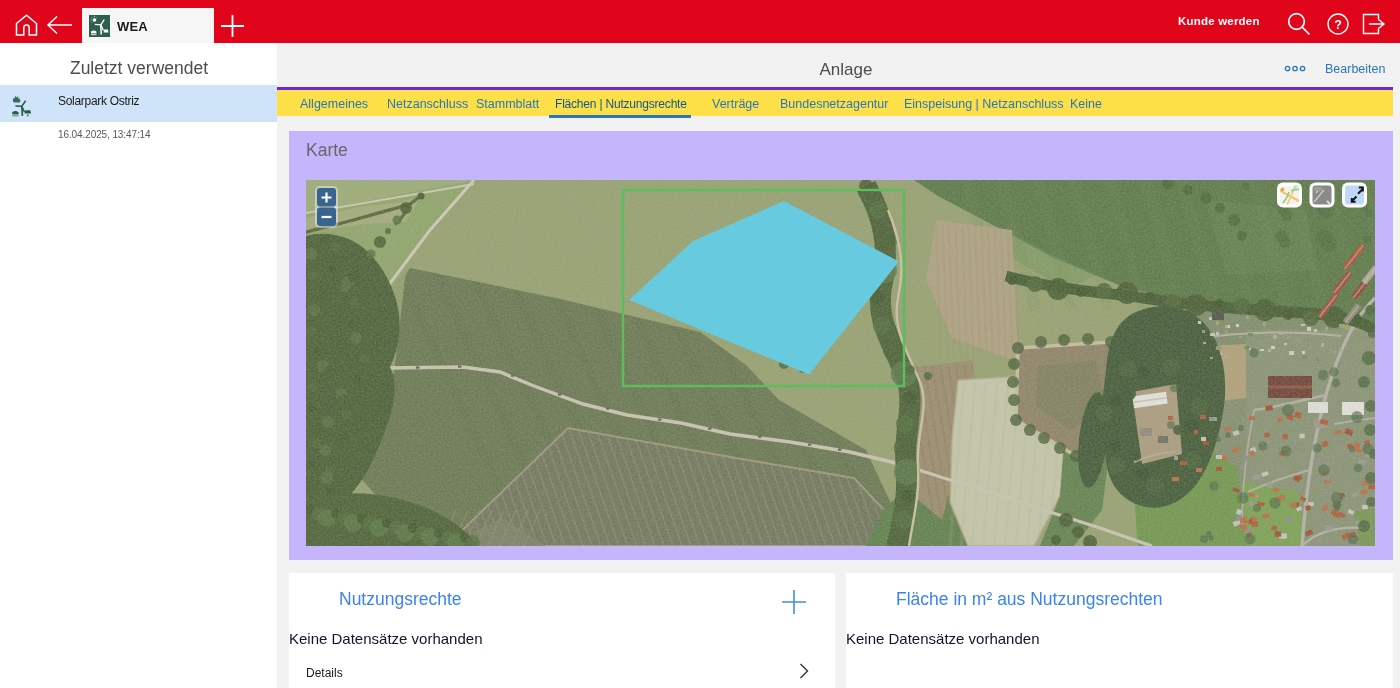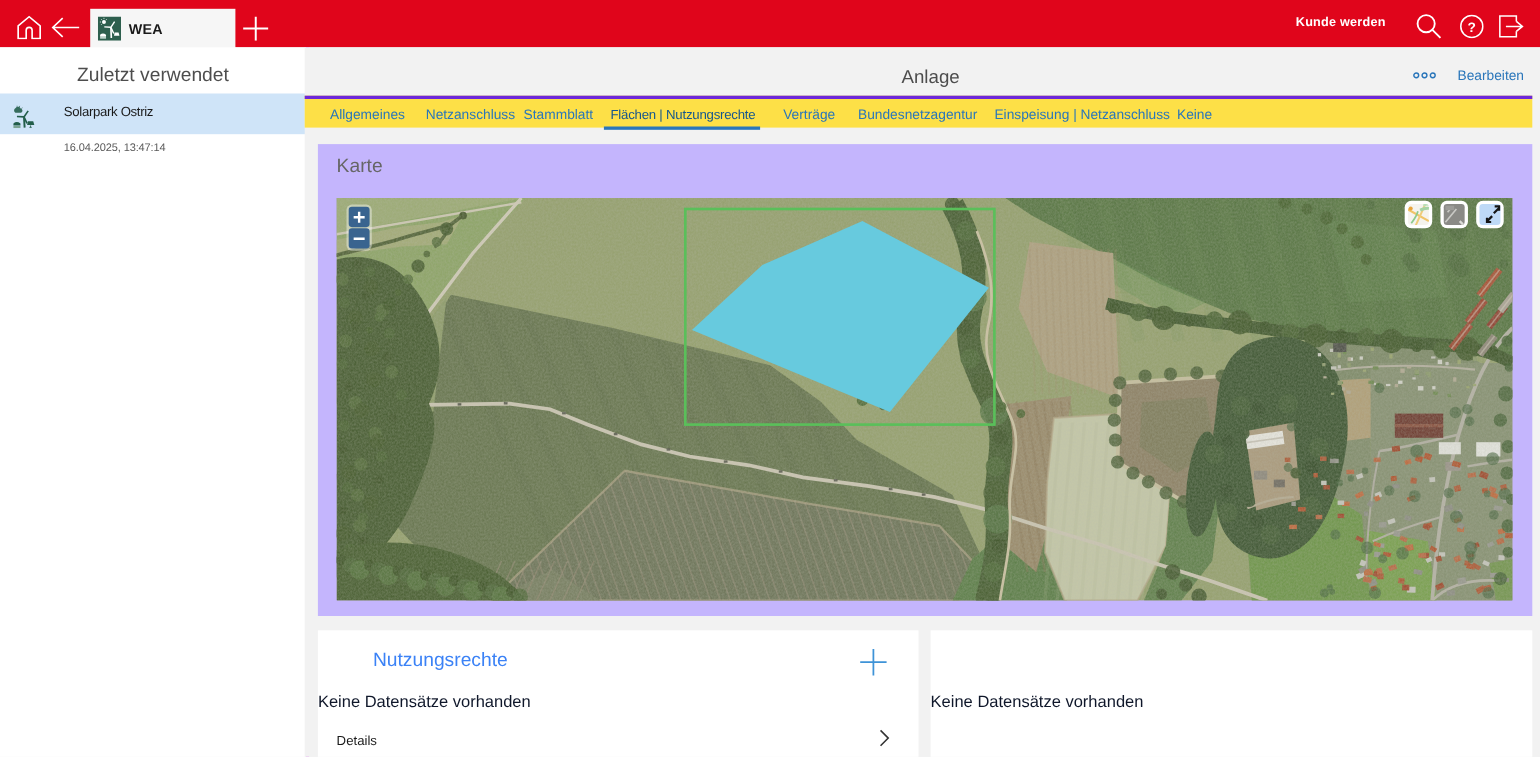--- a/index.html
+++ b/index.html
@@ -952,15 +952,16 @@
     <svg class="plus" width="26" height="26" viewBox="0 0 26 26">
       <path d="M13,1 L13,25 M1,13 L25,13" stroke="#3e93d7" stroke-width="1.6"></path>
     </svg>
     <div class="empty">Keine Datensätze vorhanden</div>
     <div class="details">Details</div>
     <svg class="chev" width="10" height="16" viewBox="0 0 10 16">
       <path d="M1.5,1 L8.5,8 L1.5,15" fill="none" stroke="#333" stroke-width="1.4"></path>
     </svg>
   </div>
   <div class="bcard" id="c2">
+    <div class="hd">Fläche in m² aus Nutzungsrechten</div>
     <div class="empty">Keine Datensätze vorhanden</div>
   </div>
 </div>
 
 </body></html>

